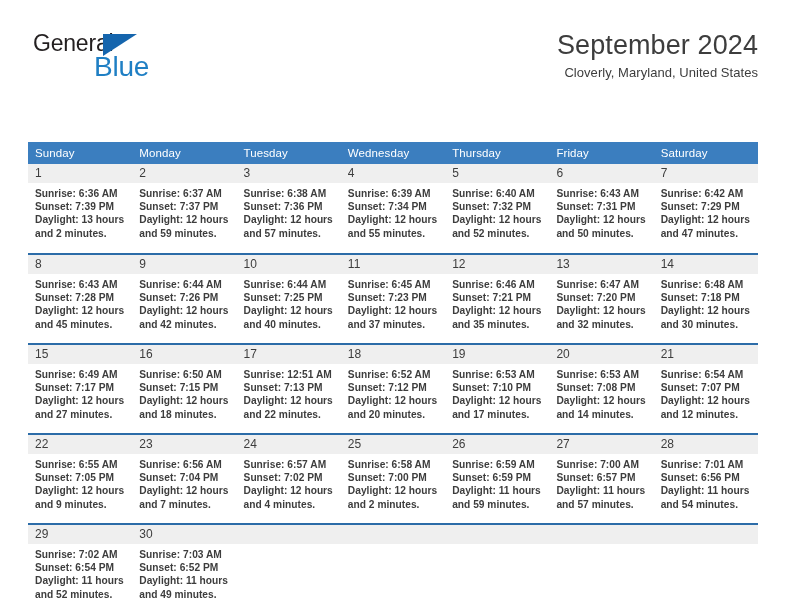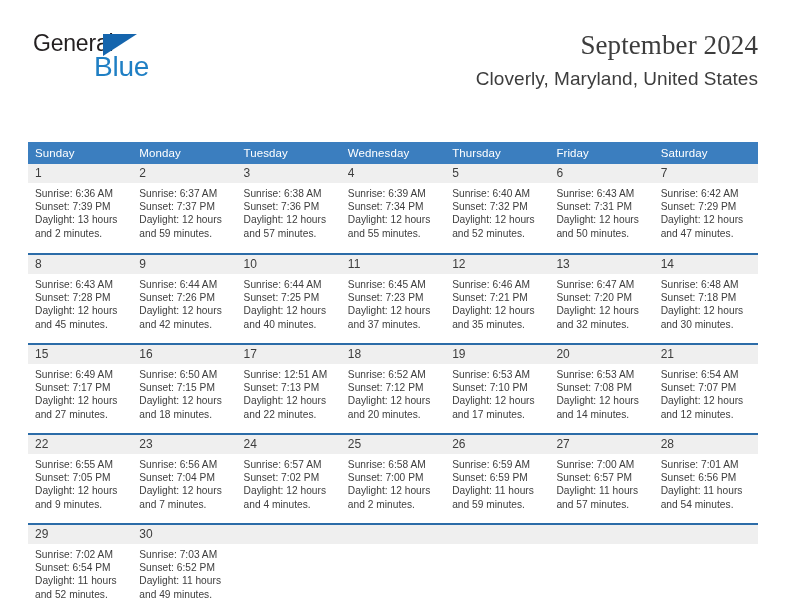--- a/index.html
+++ b/index.html
@@ -67,27 +67,25 @@
     right: 0;
     top: 0;
     text-align: right;
   }
   .cal-title {
     font-size: 27px;
     line-height: 34px;
     color: #3d3d3d;
     font-weight: normal;
     letter-spacing: 0.1px;
-    font-family: Liberation Serif, serif;
   }
   .cal-subtitle {
-    font-size: 19px;
+    font-size: 13px;
     line-height: 22px;
     color: #3d3d3d;
-    margin-top: 6px;
     letter-spacing: 0.05px;
   }
 
   
   .calendar {
     position: absolute;
     left: 28px;
     top: 116px;
     width: 730px;
     border-collapse: collapse;
@@ -125,20 +123,21 @@
   }
   .daynum.empty {
     color: transparent;
   }
   .details {
     padding: 4px 6px 0 7px;
     font-size: 10.2px;
     line-height: 13.2px;
     color: #3d3d3d;
     letter-spacing: 0.02px;
+    font-weight: bold;
   }
   .details div { white-space: nowrap; }
 </style>
 </head>
 <body>
 
 <div class="page">
 
   <div class="header">
 

